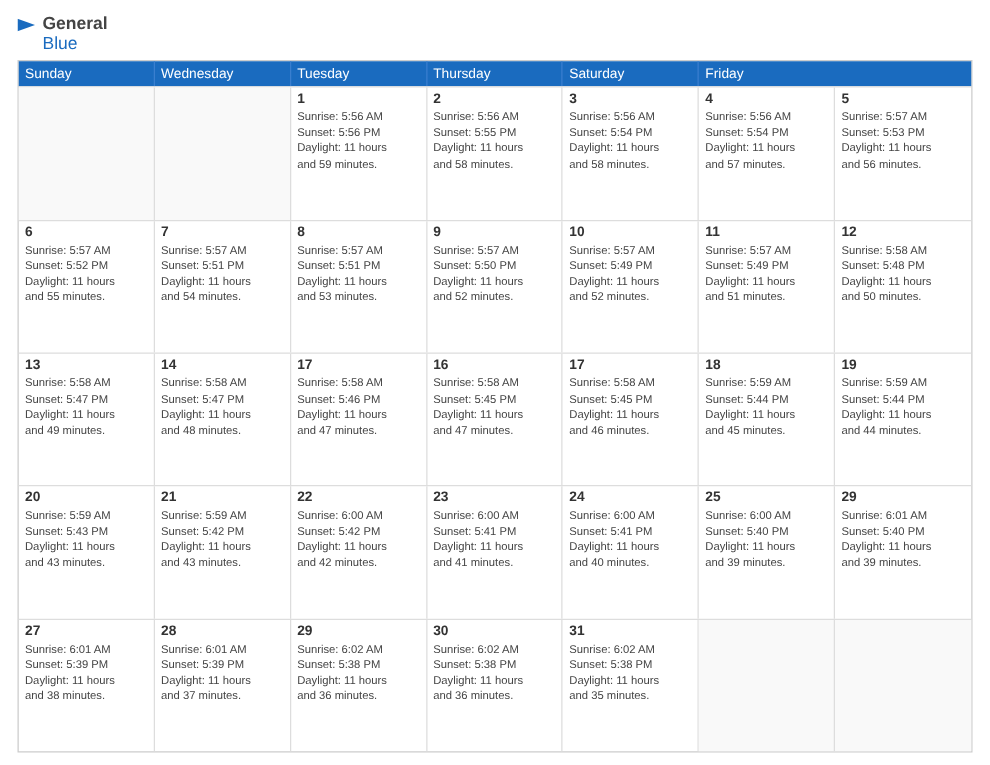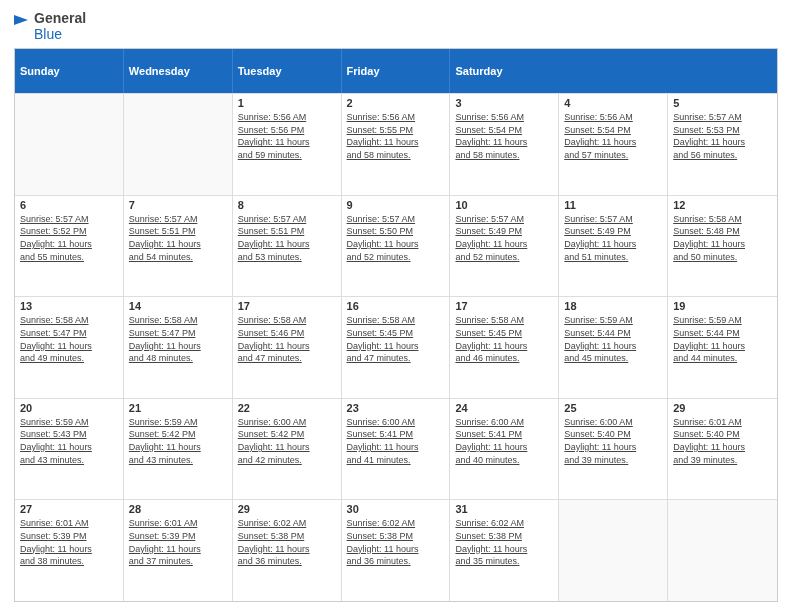--- a/index.html
+++ b/index.html
@@ -48,22 +48,22 @@
       border: 1px solid #ccc;
     }
     .cal-header {
       display: grid;
       grid-template-columns: repeat(7, 1fr);
       background: #1a6bbf;
     }
     .cal-header-cell {
       color: #fff;
       font-size: 11px;
-      font-weight: bold;
-      padding: 16px 5px;
+      font-weight: normal;
+      padding: 4px 5px;
       border-right: 1px solid #3a7fcf;
       text-align: left;
     }
     .cal-header-cell:last-child { border-right: none; }
     .cal-body {
       flex: 1;
       display: flex;
       flex-direction: column;
     }
     .cal-row {
@@ -85,21 +85,20 @@
     .cell-day {
       font-size: 11px;
       font-weight: bold;
       color: #333;
       margin-bottom: 2px;
     }
     .cell-info {
       font-size: 9px;
       color: #444;
       line-height: 1.4;
-      text-decoration: underline;
     }
   </style>
 </head>
 <body>
 
 <div class="page">
   <div class="header">
     <div class="logo">
         <svg width="18" height="22" viewBox="0 0 18 22">
           <polygon points="0,0 14,5 0,10" fill="#1a6bbf"></polygon>
@@ -113,22 +112,23 @@
       <div class="month-title"></div>
       <div class="location"></div>
     </div>
   </div>
 
   <div class="calendar">
     <div class="cal-header">
     <div class="cal-header-cell">Sunday</div>
         <div class="cal-header-cell">Wednesday</div>
         <div class="cal-header-cell">Tuesday</div>
+        <div class="cal-header-cell">Thursday</div>
+        <div class="cal-header-cell">Saturday</div>
         <div class="cal-header-cell">Friday</div>
-        <div class="cal-header-cell">Saturday</div>
       </div>
     <div class="cal-body">
     <div class="cal-row">
           <div class="cal-cell empty"></div>
           <div class="cal-cell empty"></div>
           <div class="cal-cell">
             <div class="cell-day">1</div>
             <div class="cell-info" style="white-space: pre-line;">Sunrise: 5:56 AM
 Sunset: 5:56 PM
 Daylight: 11 hours

